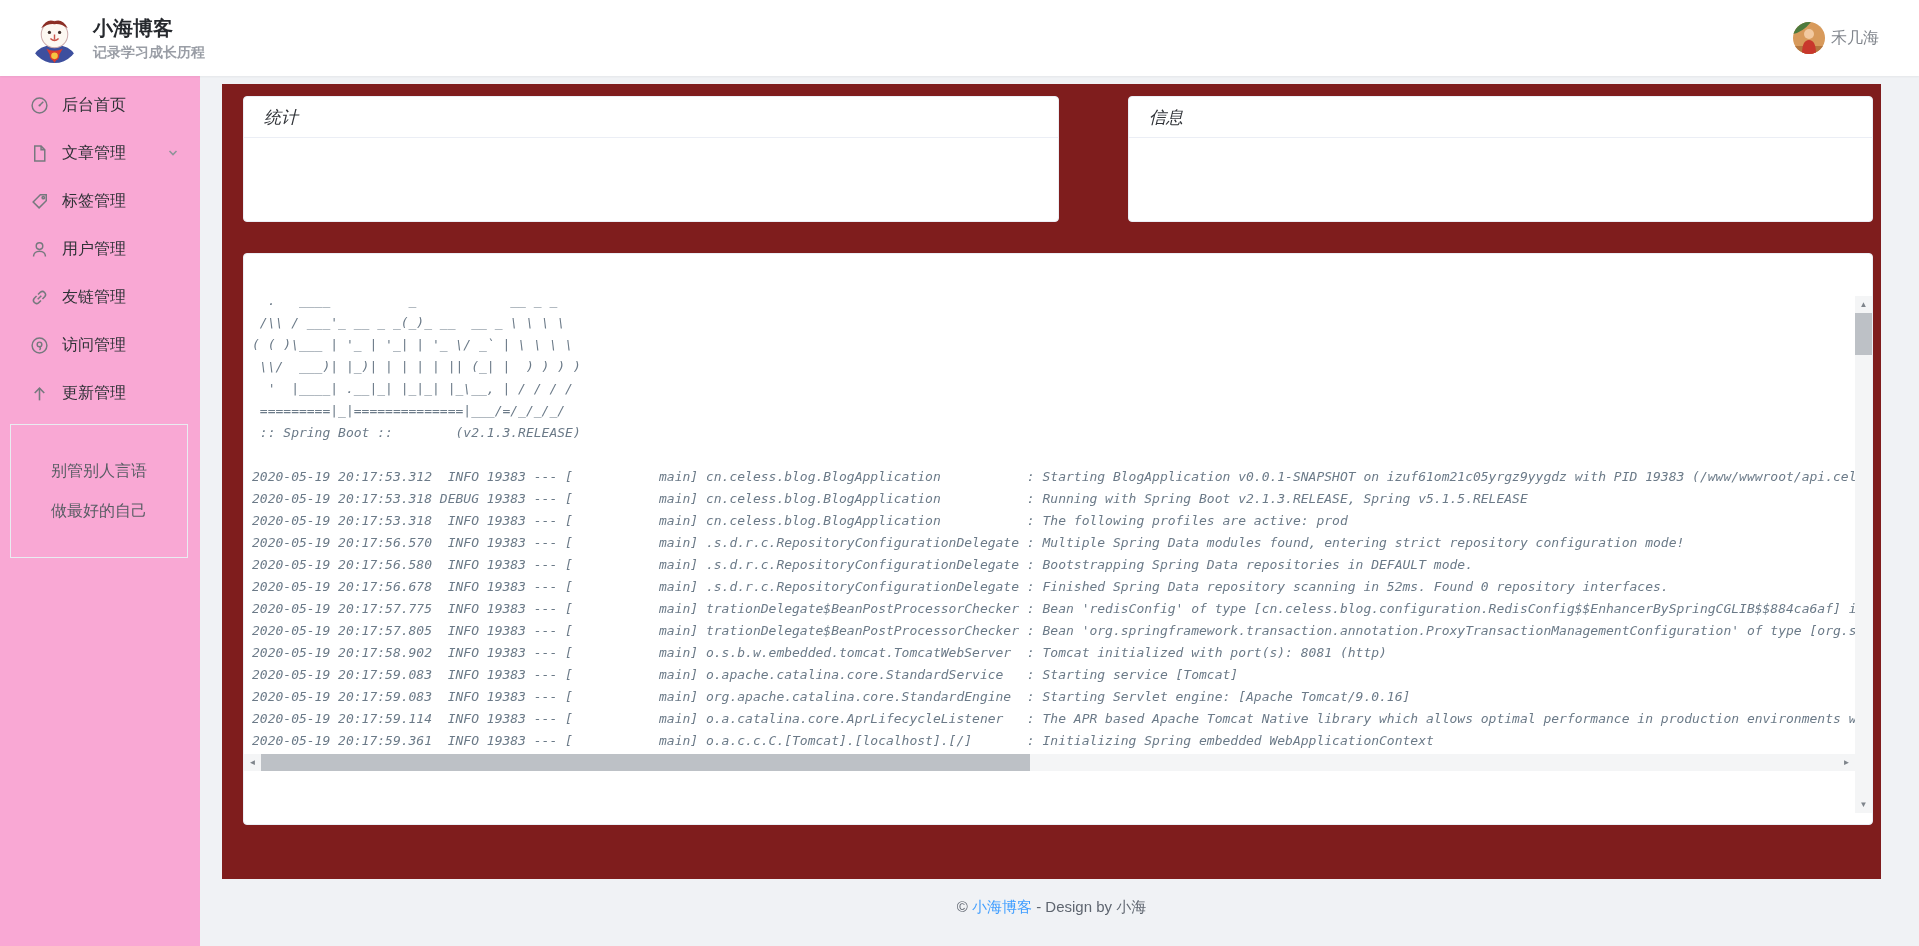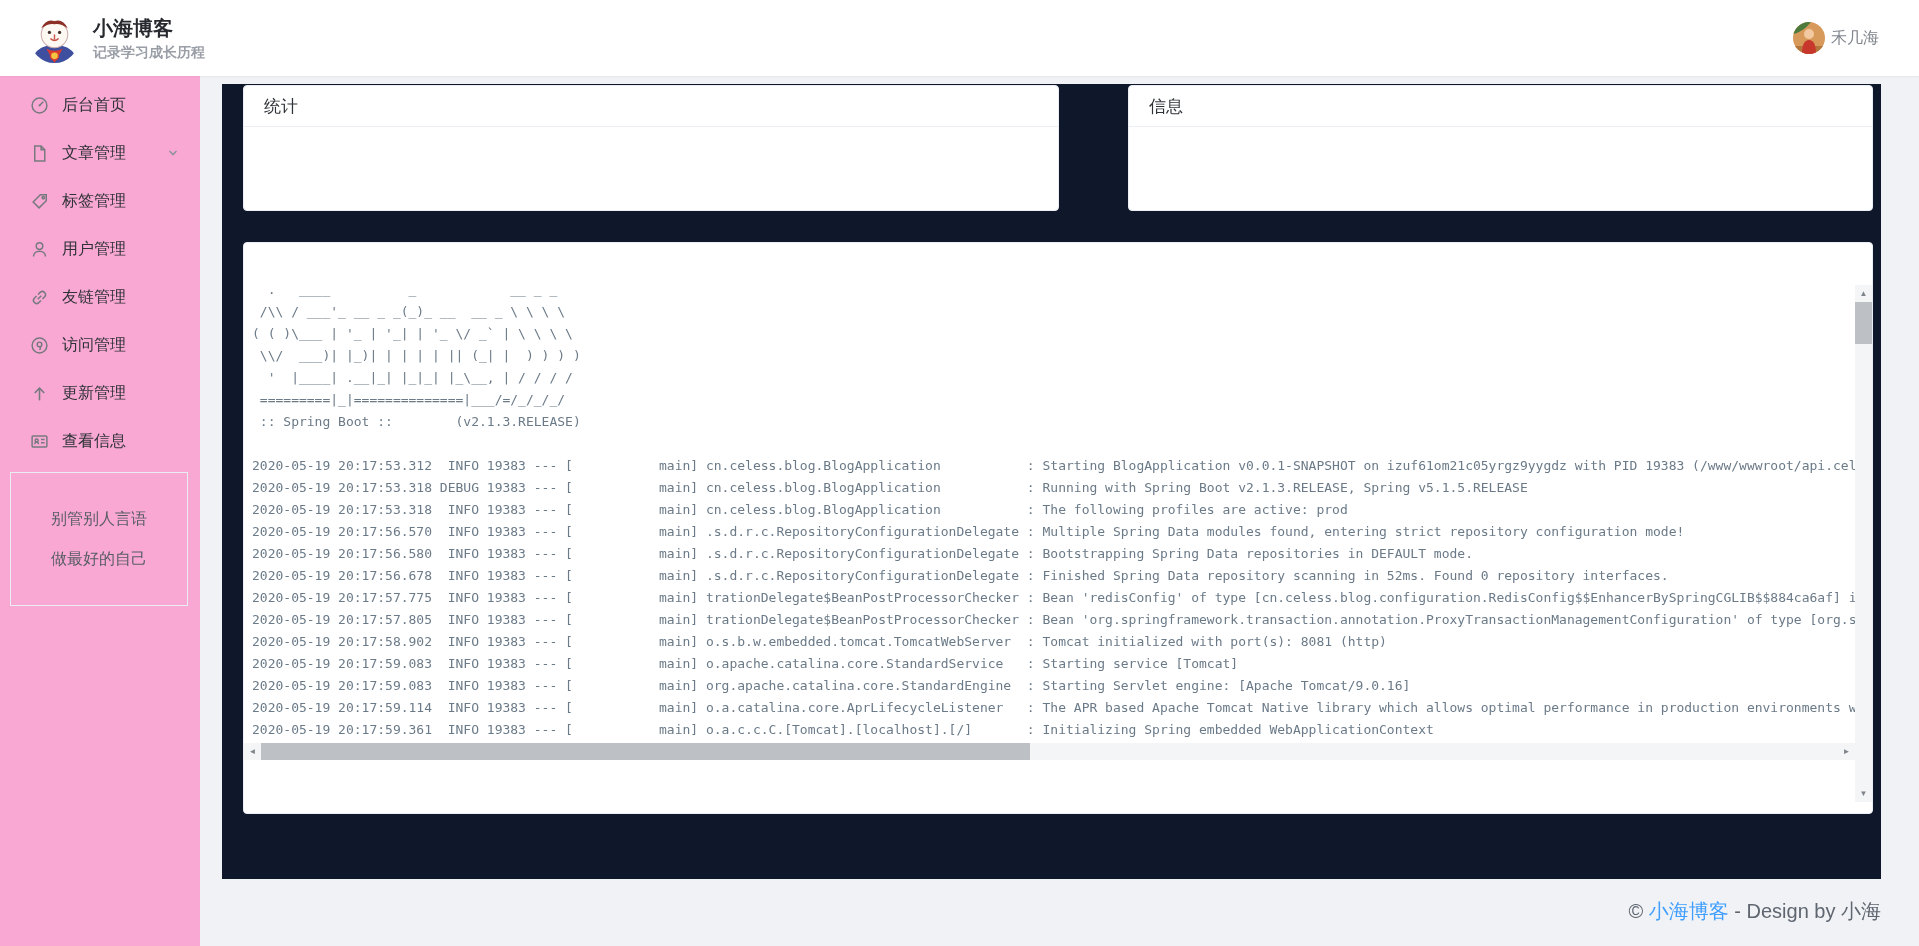--- a/index.html
+++ b/index.html
@@ -27,21 +27,21 @@
   .menu-item { height:48px; display:flex; align-items:center; padding:0 22px 0 30px;
                font-size:16px; color:#2f3237; cursor:pointer; position:relative; }
   .menu-icon { width:19px; height:19px; margin-right:13px; flex:0 0 auto; display:block; }
   .menu-icon svg { display:block; width:100%; height:100%; }
   .menu-arrow { position:absolute; right:20px; top:17px; width:14px; height:14px; }
   .motto-box { margin:7px 12px 0 10px; border:1px solid #e9ecf1; padding:26px 5px;
                text-align:center; color:#585d64; font-size:16px; }
   .motto-box div { line-height:40px; }
 
   
-  .panel { background:#0f172a; padding:1px 8px 54px 21px; min-height:795px; }
+  .panel { background:#7f1d1d; padding:12px 8px 54px 21px; min-height:795px;font-style:italic; }
   .card { background:#fff; border:1px solid #ebeef5; border-radius:4px; }
   .card-header { height:41px; line-height:41px; padding:0 20px; border-bottom:1px solid #ebeef5;
                  font-size:17px; color:#2f3237; display:flex; align-items:center; }
   .row1 { display:flex; gap:69px; }
   .card-stats { width:816px; height:126px; }
   .card-info { flex:1; height:126px; }
   .stat-body { display:flex; padding:13px 20px 0 20px; }
   .stat-item { }
   .w25 { width:25%; } .w50 { width:50%; }
   .stat-label { font-size:16px; color:#8f96a1; }
@@ -61,21 +61,21 @@
              margin-right:17px; }
   .sb-btn { width:17px; height:17px; background:#f4f5f6; color:#7e848b; font-size:8px;
             display:flex; align-items:center; justify-content:center; cursor:pointer; flex:0 0 auto; }
   .hthumb { width:769px; background:#bdc1c6; cursor:pointer; }
   .vscroll { position:absolute; right:0; top:42px; width:17px; height:517px; background:#f4f5f6;
              display:flex; flex-direction:column; }
   .vthumb { height:42px; background:#bdc1c6; cursor:pointer; }
   .vtrack-fill { flex:1; }
 
   
-  .footer { text-align:right; padding:19px 0 0 0; font-size:20px; color:#5f6670; }
+  .footer { text-align:center; padding:19px 0 0 0; font-size:15px; color:#5f6670; }
   .footer a { color:#409eff; text-decoration:none; cursor:pointer; }
 </style>
 </head>
 <body>
 
 <div class="header">
   <div class="logo">
     <svg viewBox="0 0 48 48">
       <circle cx="24" cy="24" r="24" fill="#ffffff"></circle>
       <path d="M4 40 Q10 30 24 31 Q38 30 44 40 L44 48 L4 48 Z" fill="#3d4f9e"></path>
@@ -185,31 +185,20 @@
     <div class="menu-item">
       <span class="menu-icon">
         <svg viewBox="0 0 18 18" fill="none" stroke="#76797e" stroke-width="1.5">
           <path d="M9 15.5 V4"></path>
             <path d="M4.5 8.5 L9 4 l4.5 4.5"></path>
         </svg>
       </span>
       <span>更新管理</span>
     </div>
 
-    <div class="menu-item">
-      <span class="menu-icon">
-        <svg viewBox="0 0 18 18" fill="none" stroke="#76797e" stroke-width="1.4">
-          <rect x="2" y="3.8" width="14" height="10.5" rx="1"></rect>
-          <circle cx="6.3" cy="8" r="1.4"></circle>
-            <path d="M4.6 11.6 c0-1.3 1-2 1.7-2 s1.7 0.7 1.7 2"></path>
-          <path d="M10.4 7.2 h3.4 M10.4 10.2 h3.4"></path>
-        </svg>
-      </span>
-      <span>查看信息</span>
-    </div>
 
     <div class="motto-box">
       <div>别管别人言语</div>
       <div>做最好的自己</div>
     </div>
   </div>
 
   <div class="main">
     <div class="panel">
 

